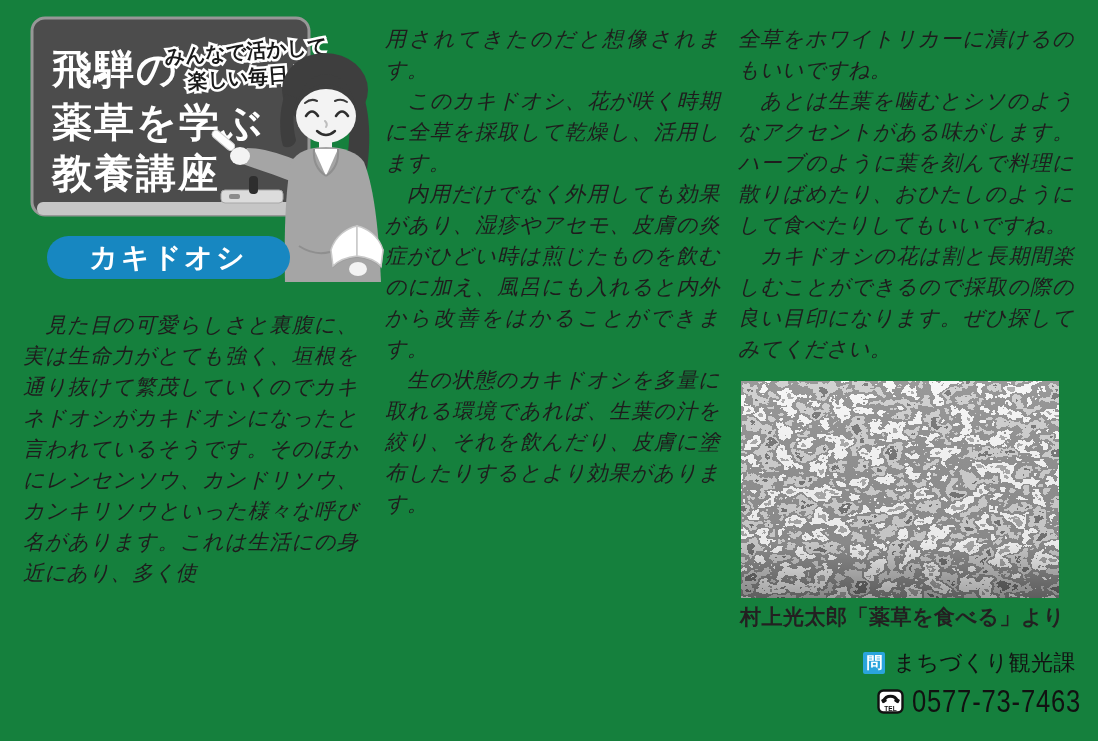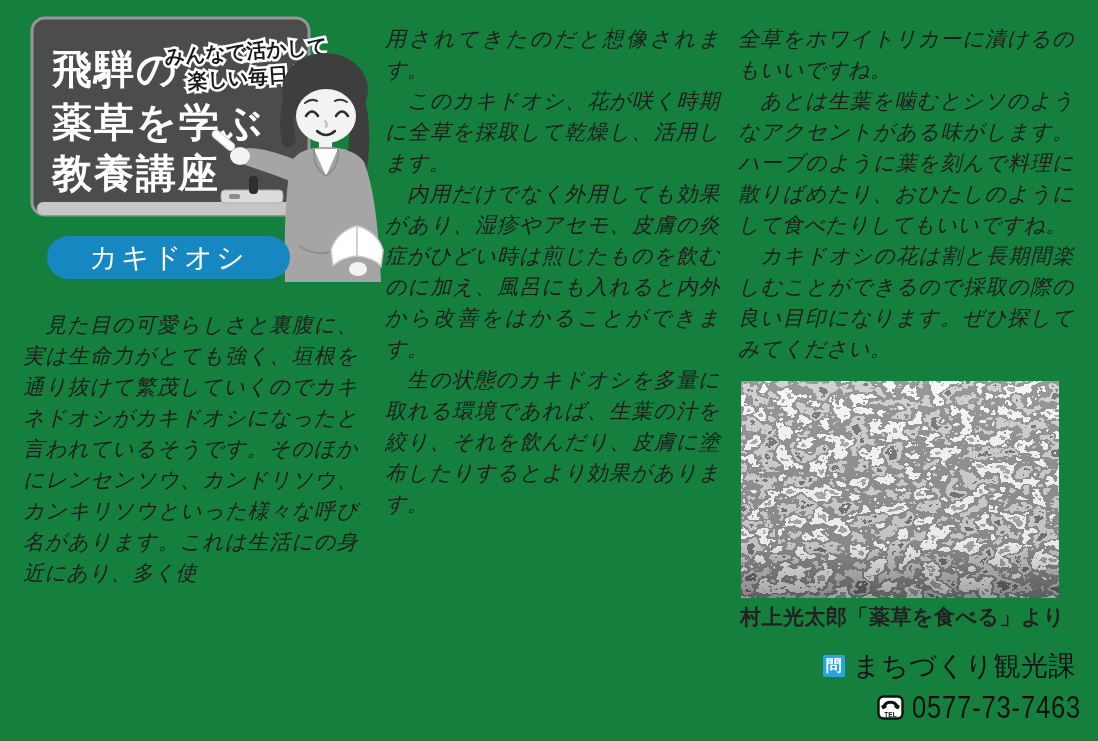--- a/index.html
+++ b/index.html
@@ -18,35 +18,35 @@
   .masthead-svg{position:absolute;left:25px;top:10px;z-index:1;}
   .board-title{font-family:"Liberation Sans",sans-serif;font-weight:bold;
                font-size:40px;fill:#ffffff;letter-spacing:2px;}
   .tagline{font-family:"Liberation Sans",sans-serif;font-weight:bold;font-size:20px;
            fill:#1a1a1a;stroke:#ffffff;stroke-width:5px;paint-order:stroke;
            text-anchor:middle;}
   
   .topic-badge{
     position:absolute;left:47px;top:236px;width:243px;height:43px;z-index:3;
     background:#1787c1;border-radius:22px;display:flex;align-items:center;
-    justify-content:center;color:#ffffff;font-size:28px;font-weight:normal;
+    justify-content:center;color:#ffffff;font-size:28px;font-weight:bold;
     letter-spacing:3px;
   }
   
   .photo{position:absolute;left:741px;top:381px;width:318px;height:217px;}
   .photo-caption{position:absolute;left:740px;top:603px;font-size:21px;
                  color:#232021;letter-spacing:0.5px;font-weight:bold;}
   
   .contact{position:absolute;right:22px;top:648px;display:flex;
            flex-direction:column;align-items:flex-end;gap:5px;z-index:2;}
   .contact-row{display:flex;align-items:center;gap:8px;}
   .inquiry-badge{width:22px;height:22px;background:#2aa4dc;color:#fff;
                  font-size:16px;font-weight:bold;display:flex;align-items:center;
                  justify-content:center;border-radius:2px;}
-  .department{font-size:27px;color:#121212;letter-spacing:0.5px;}
+  .department{font-size:22px;color:#121212;letter-spacing:0.5px;}
   .phone-number{width:164px;font-size:32px;color:#111;white-space:nowrap;overflow:visible;}
   .phone-number span{display:inline-block;transform:scaleX(0.8);
                      transform-origin:left center;letter-spacing:1px;}
 </style>
 </head>
 <body>
 
 <div class="page">
 
   <svg class="masthead-svg" width="362" height="286" viewBox="0 0 362 286">

